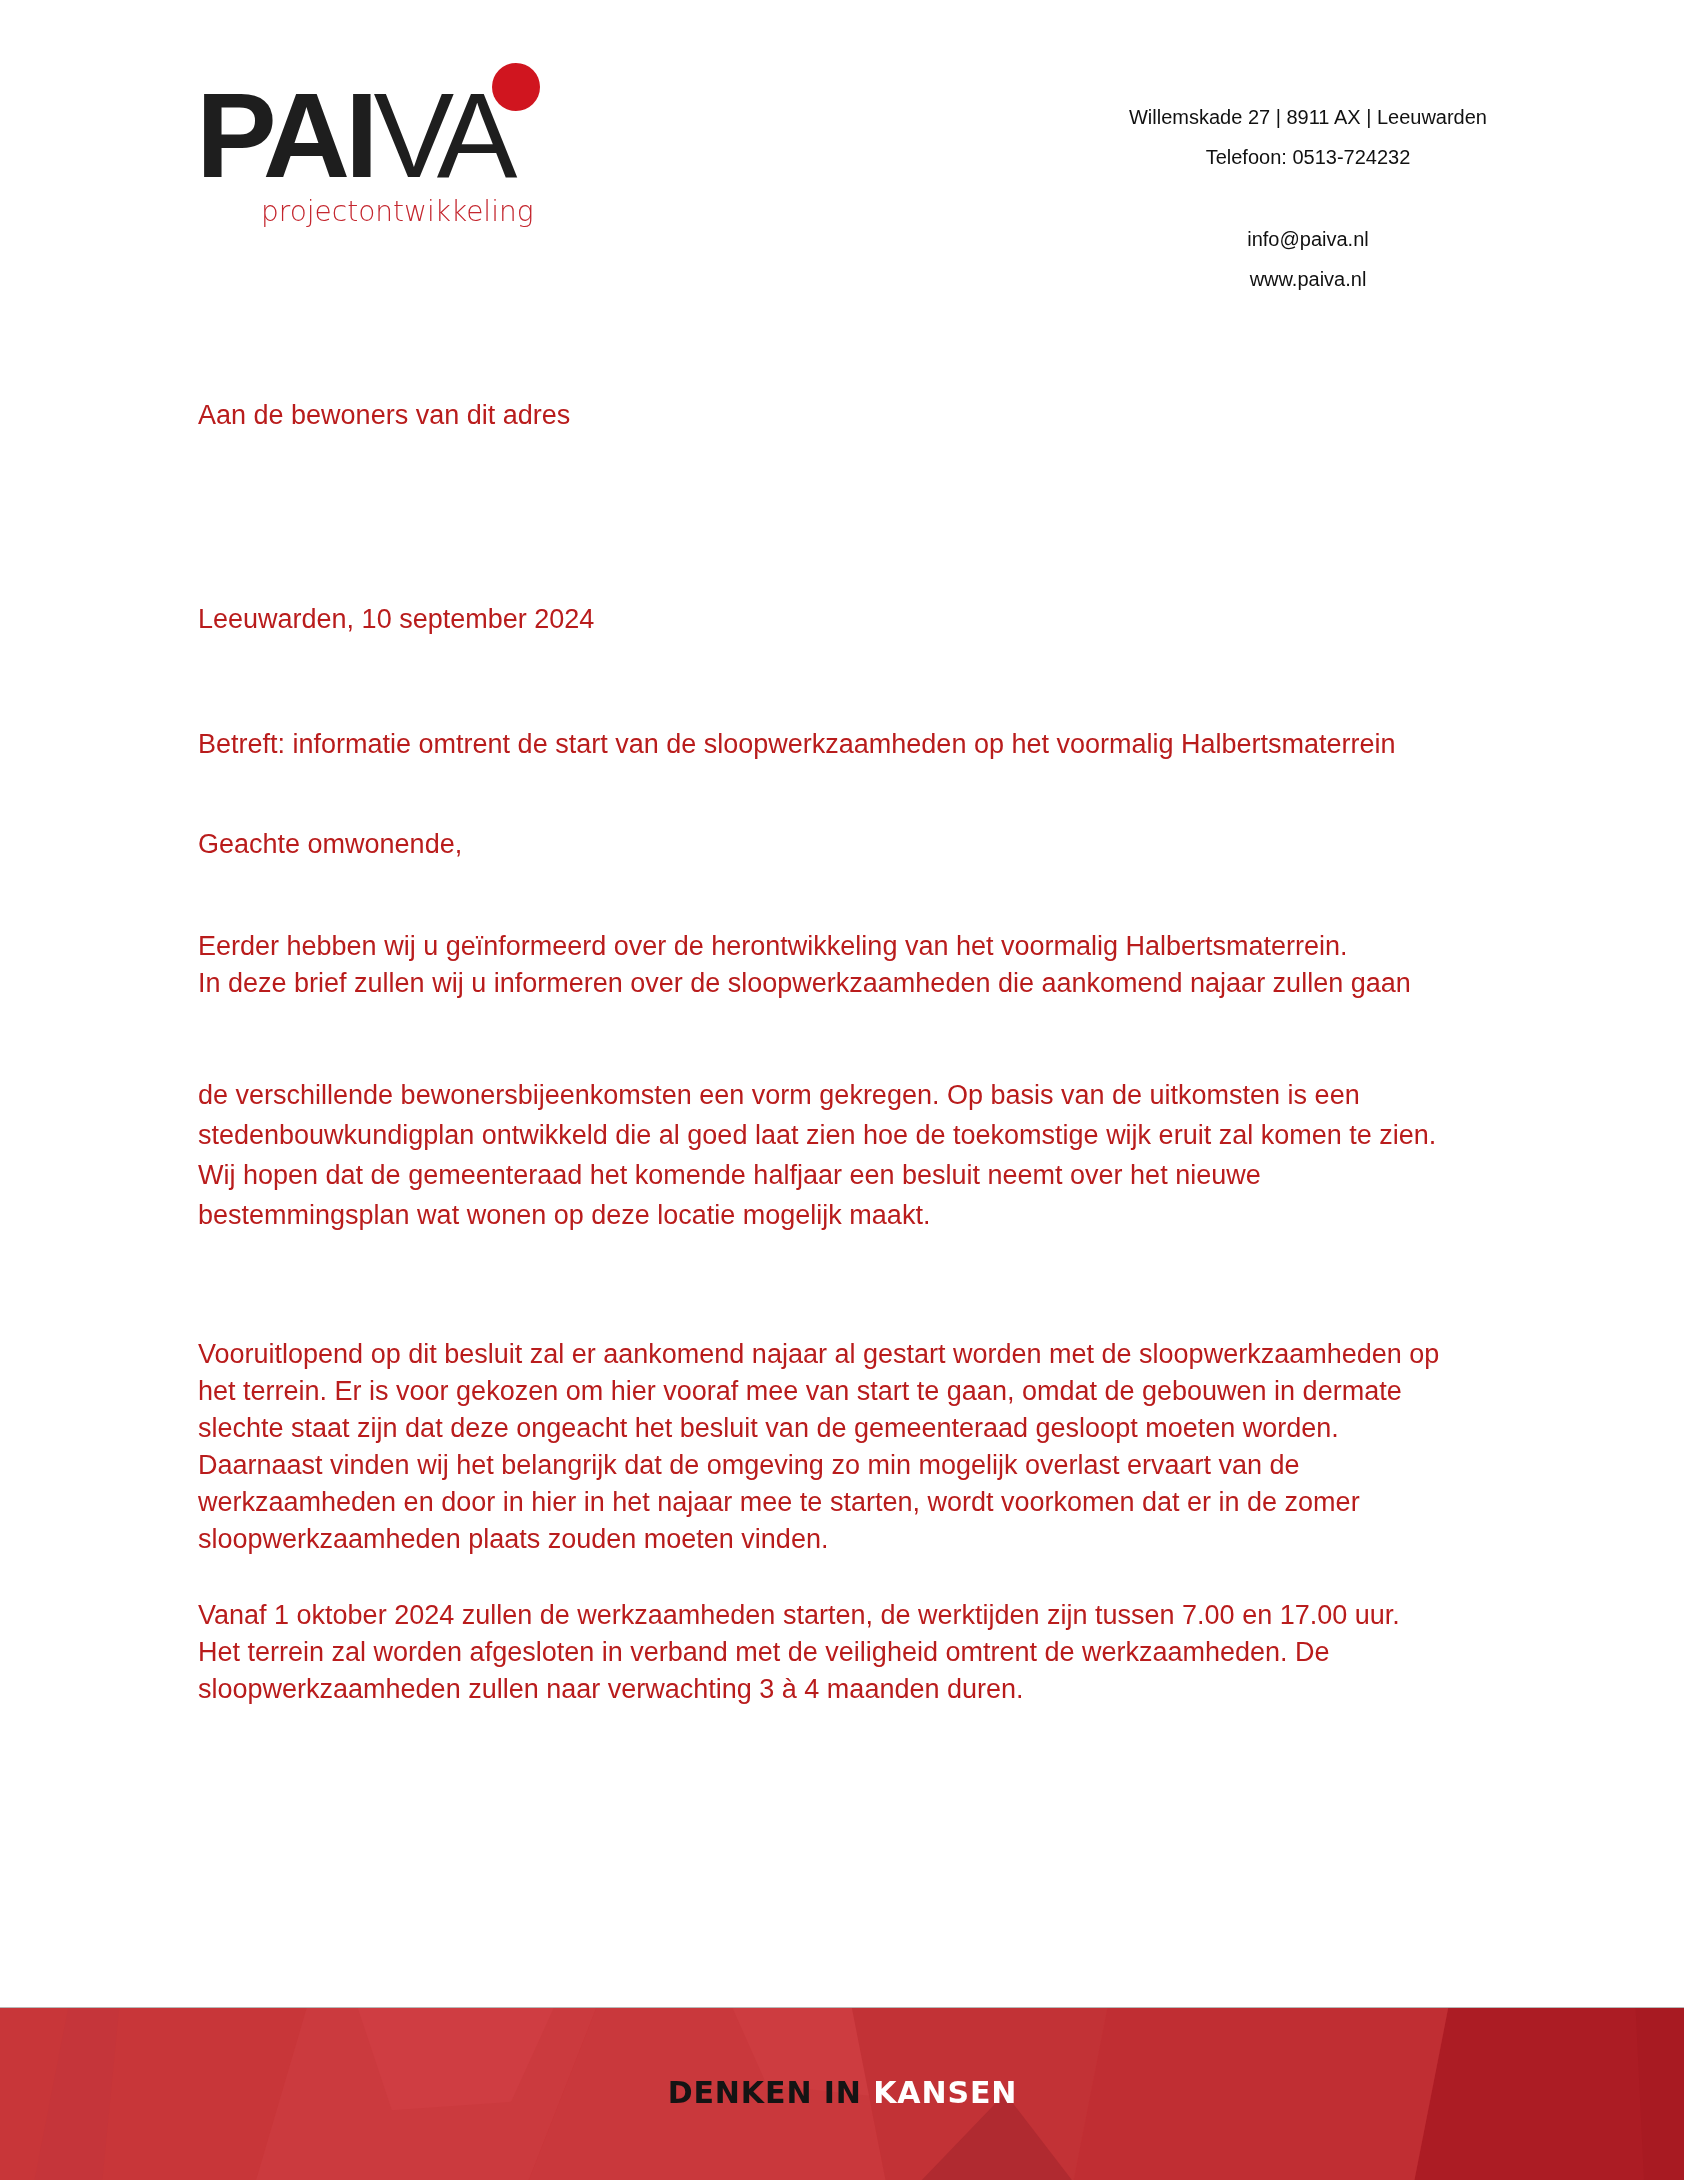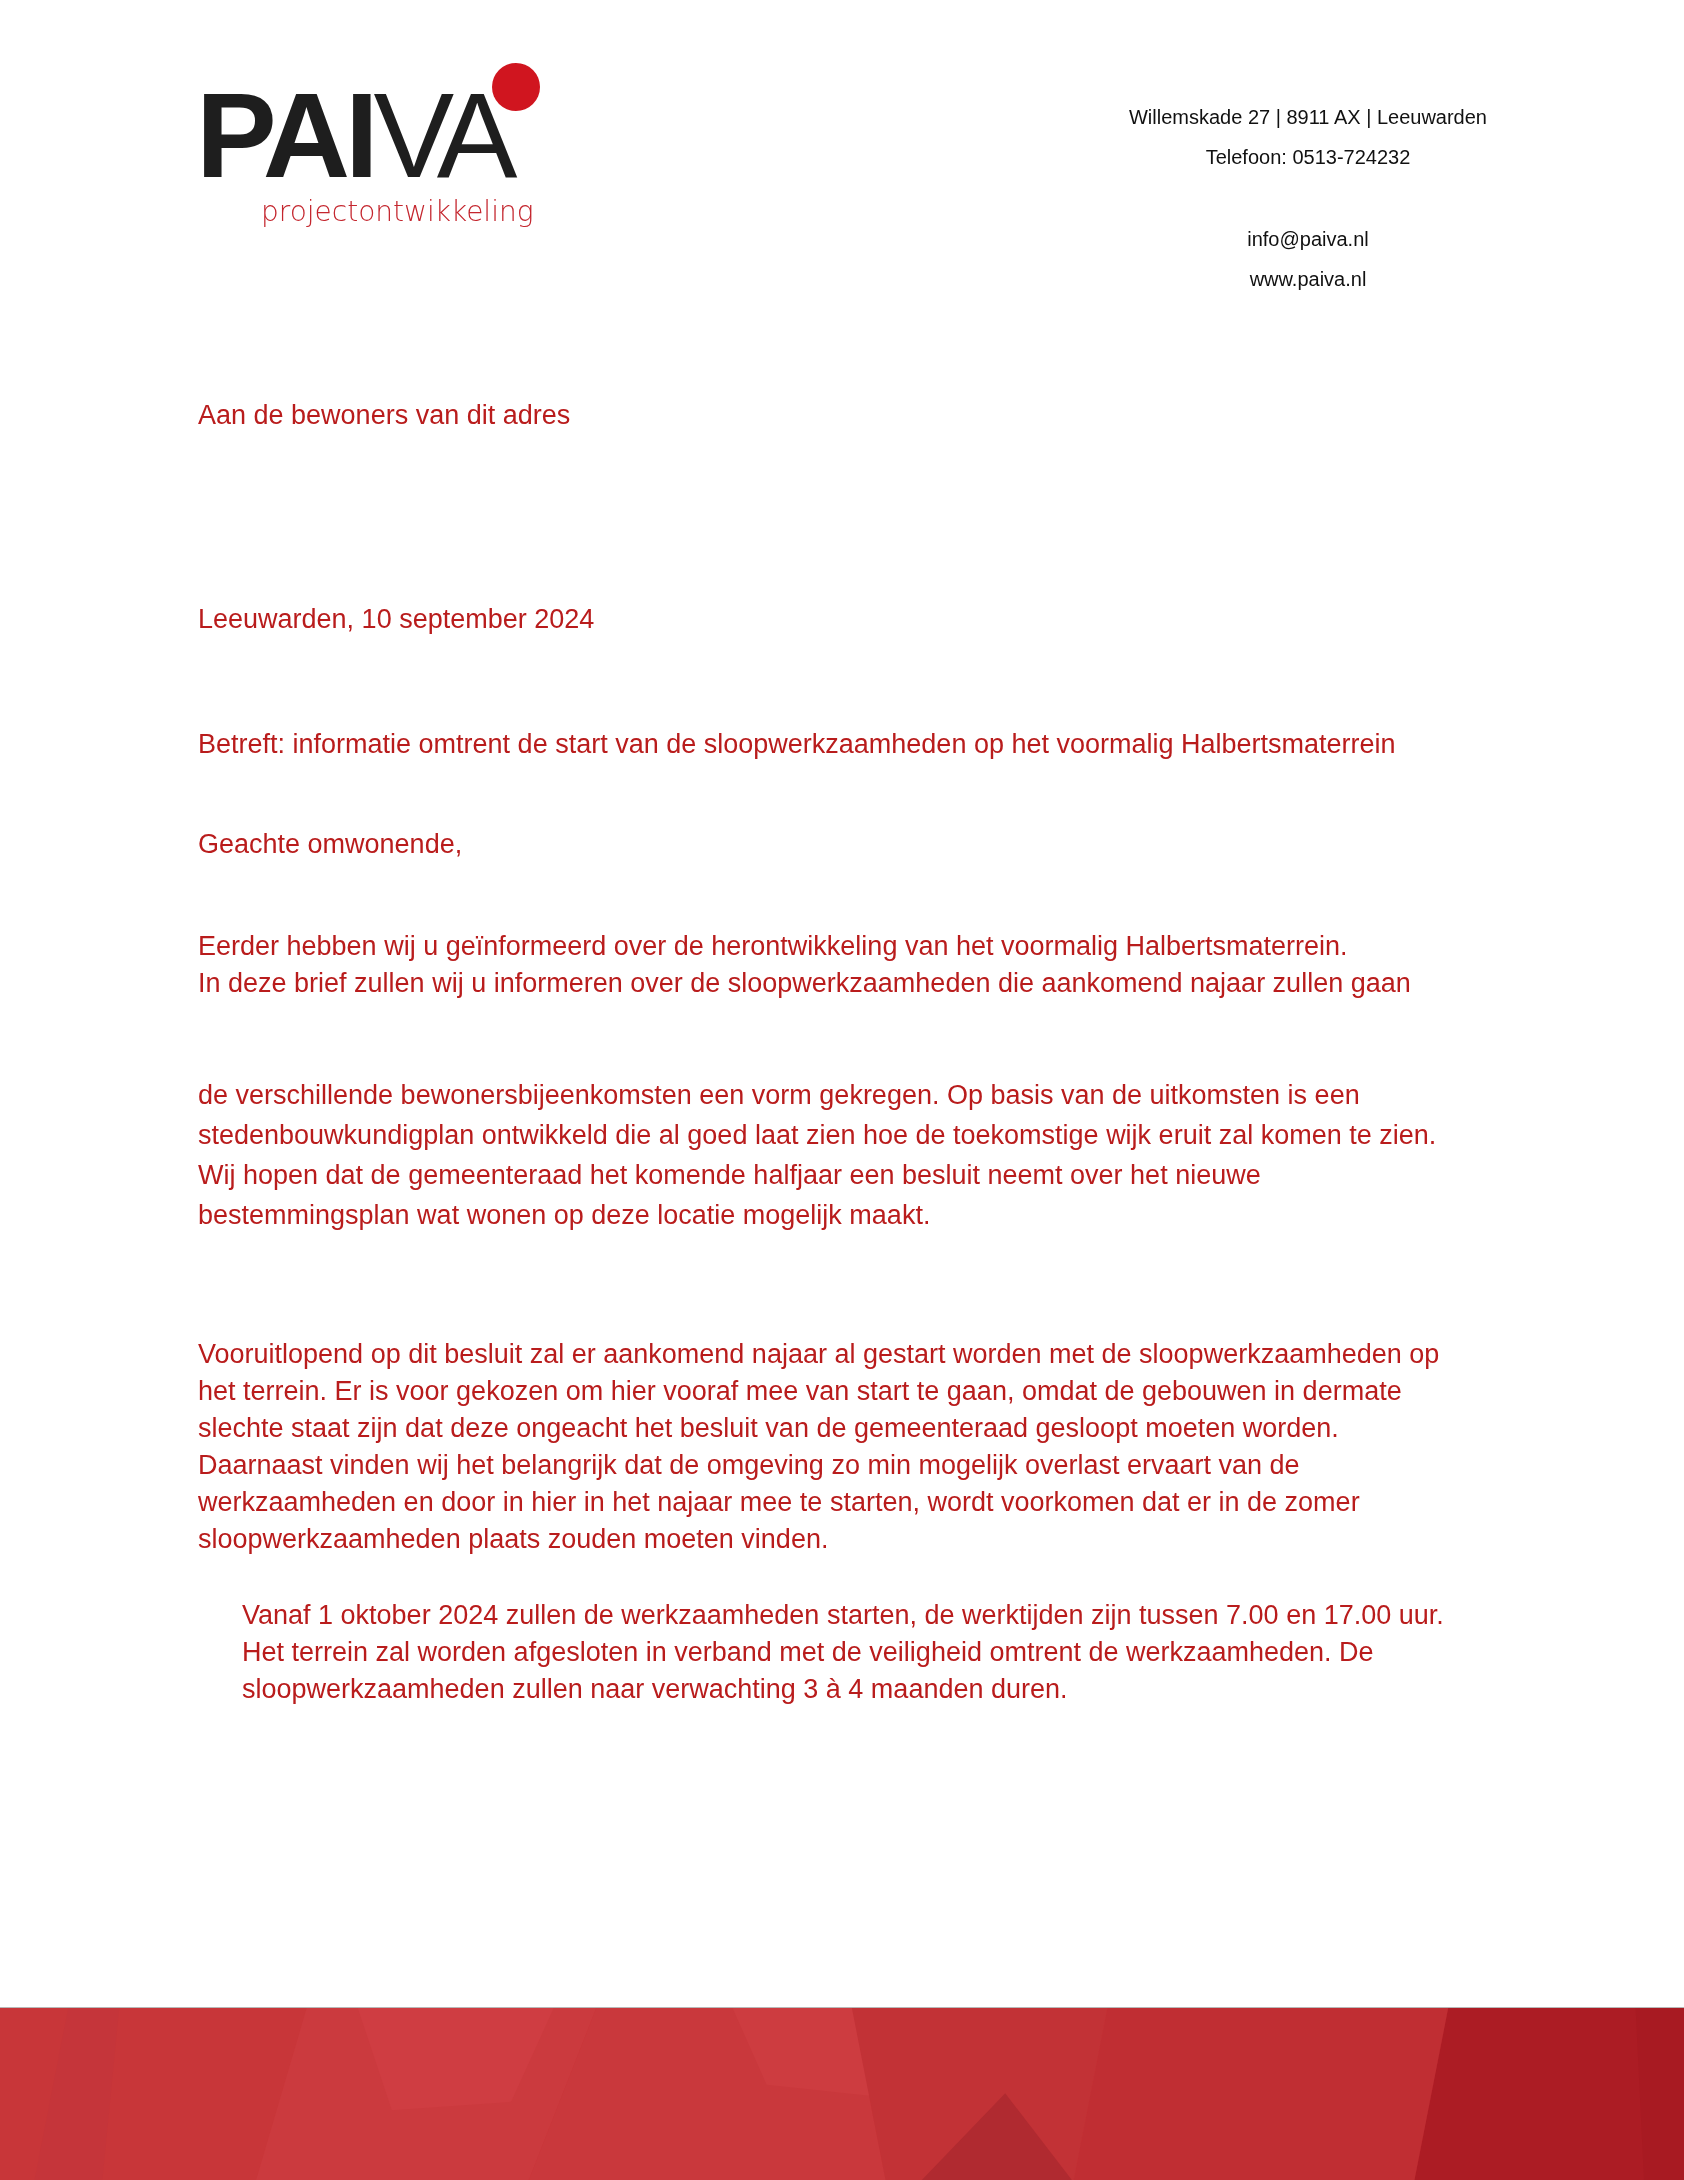--- a/index.html
+++ b/index.html
@@ -79,21 +79,21 @@
       line-height: 37px;
       color: #b91c1c;
     }
     .recipient { top: 397px; }
     .date      { top: 601px; }
     .subject   { top: 726px; }
     .salutation{ top: 826px; }
     .para1     { top: 928px; line-height: 37px; }
     .para2     { top: 1075px; line-height: 40px; }
     .para3     { top: 1336px; line-height: 37px; }
-    .para4     { top: 1597px; line-height: 37px; margin-left: 44px; }
+    .para4     { top: 1597px; line-height: 37px; }
     .letter p {
       margin: 0;
     }
     
     .footer {
       position: absolute;
       left: 0;
       top: 2007px;
       width: 1685px;
       height: 174px;
@@ -179,14 +179,18 @@
     <polygon points="360,0 700,0 620,204 300,204" fill="#cb3a3e"></polygon>
     <polygon points="420,0 650,0 600,110 460,120" fill="#cf3d42"></polygon>
     <polygon points="700,0 1000,0 1040,204 620,204" fill="#c9383c"></polygon>
     <polygon points="860,0 1220,0 1180,120 900,90" fill="#cd3c40"></polygon>
     <polygon points="1000,0 1300,0 1260,204 1040,204" fill="#c23236"></polygon>
     <polygon points="1080,204 1180,100 1260,204" fill="#b02a30"></polygon>
     <polygon points="1300,0 1700,0 1660,204 1260,204" fill="#c02e33"></polygon>
     <polygon points="1700,0 1978,0 1978,204 1660,204" fill="#ac1c24"></polygon>
     <polygon points="1920,0 1978,0 1978,204 1930,204" fill="#a81a22"></polygon>
   </svg>
+  <div class="footer-slogan">
+    <span class="slogan-dark">DENKEN IN</span>
+    <span class="slogan-light">KANSEN</span>
+  </div>
 </div>
 
 
 </body></html>

